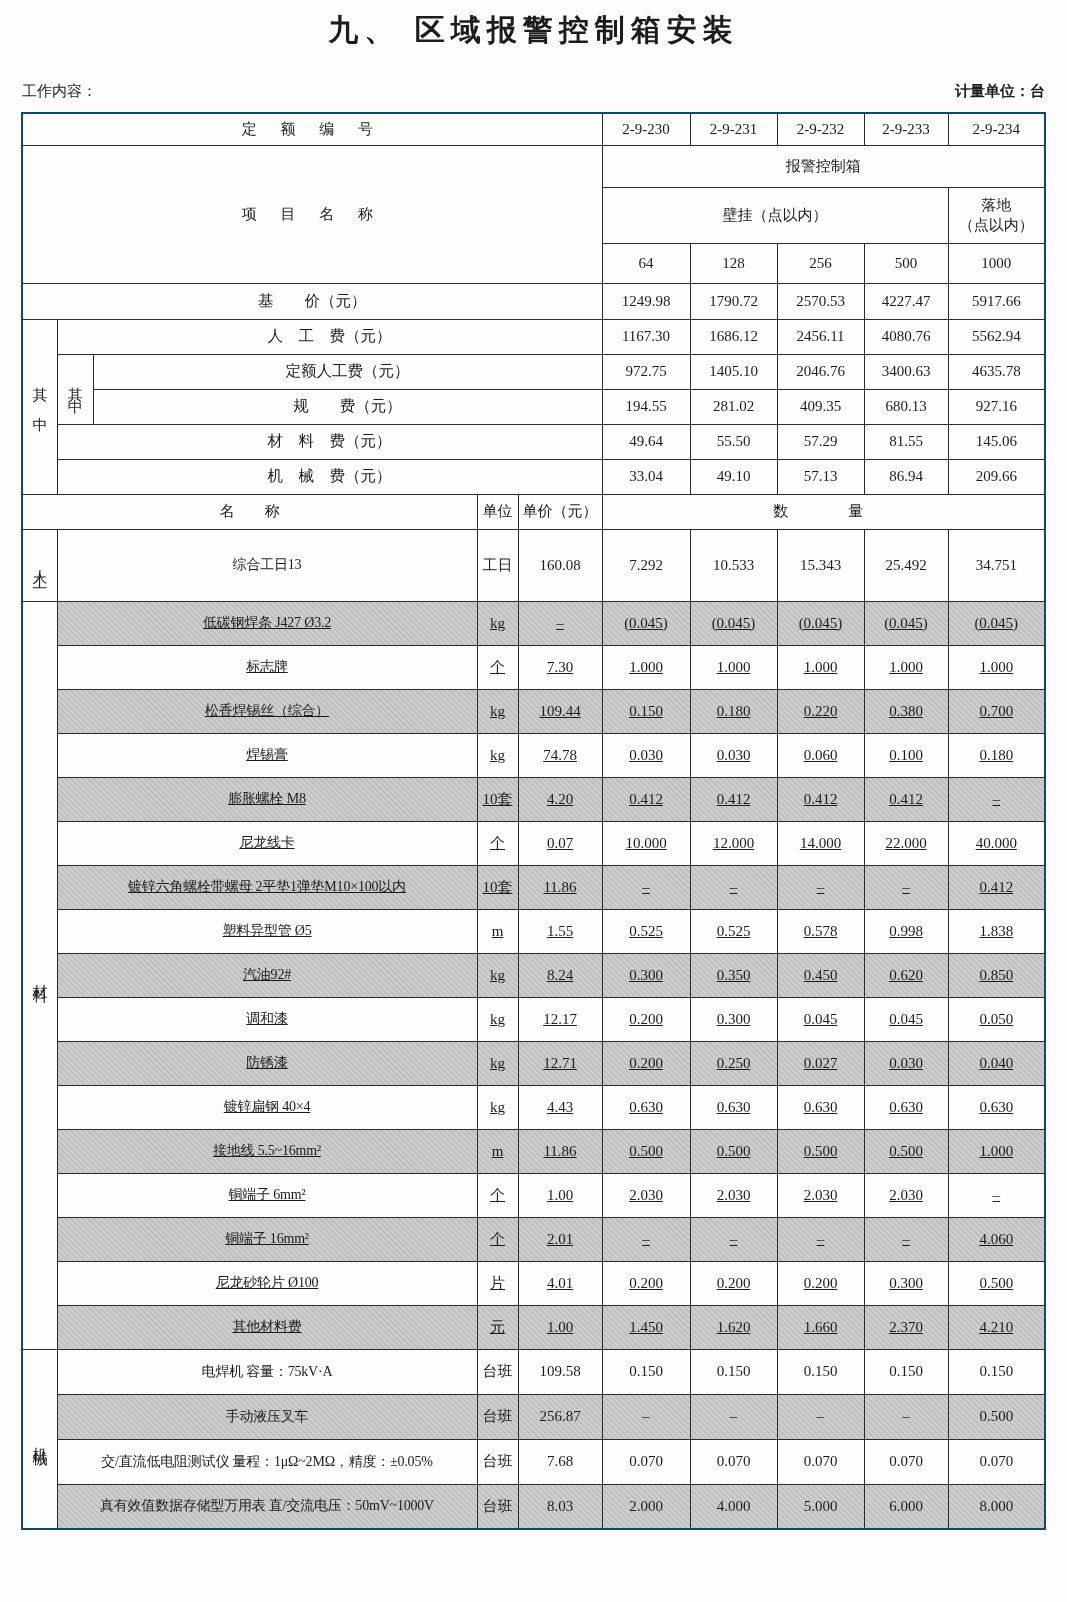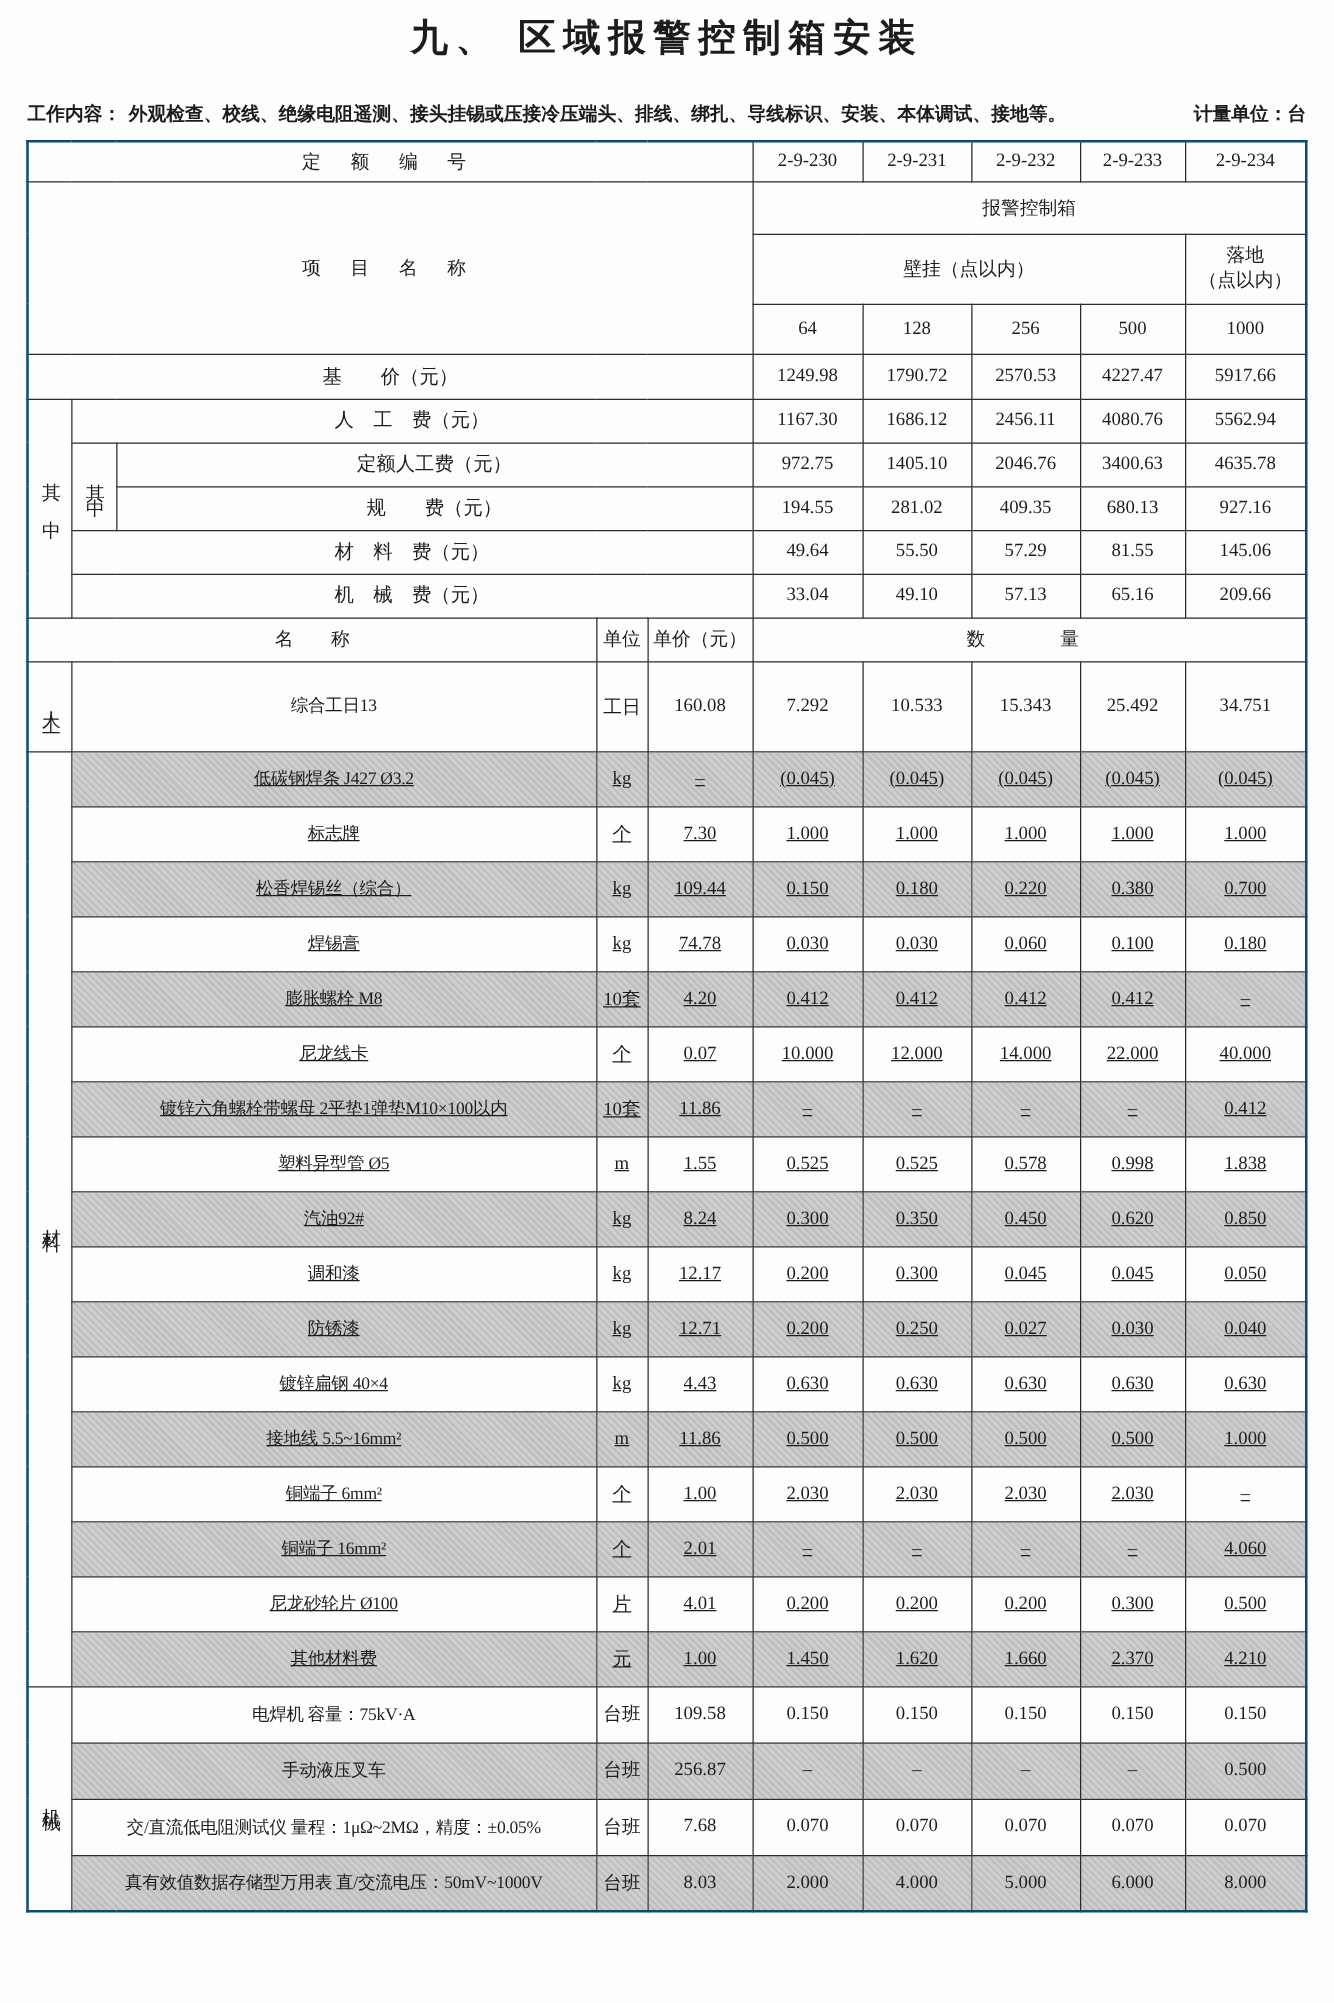--- a/index.html
+++ b/index.html
@@ -12,21 +12,21 @@
   .page-title{
     position:absolute;top:10px;left:0;width:100%;
     text-align:center;font-size:30px;font-weight:bold;
     letter-spacing:6px;
     font-family:Liberation Sans, sans-serif;
   }
   .work-line{
     position:absolute;top:82px;left:22px;width:1023px;
     font-size:15px;display:flex;justify-content:space-between;
   }
-  .work-line .wc-label{font-weight:bold;}
+  .work-line .wc-label{font-weight:normal;}
   .work-line .wc-text{font-weight:600;flex:1;margin-left:6px;}
   .work-line .unit-note{font-weight:bold;white-space:nowrap;margin-left:12px;}
 
   table.quota{
     position:absolute;left:21px;top:112px;width:1023px;
     border-collapse:collapse;table-layout:fixed;
     font-size:15px;
   }
   table.quota td{
     border:1px solid #2b2b2b;
@@ -74,21 +74,20 @@
     font-size:18px;letter-spacing:2px;
   }
 </style>
 </head>
 <body>
 
 <div class="page-title">九、 区域报警控制箱安装</div>
 
 <div class="work-line">
   <span class="wc-label">工作内容：</span>
-  <span class="wc-text">外观检查、校线、绝缘电阻遥测、接头挂锡或压接冷压端头、排线、绑扎、导线标识、安装、本体调试、接地等。</span>
   <span class="unit-note">计量单位：台</span>
 </div>
 
 <table class="quota">
   <colgroup>
     <col style="width:35px">
       <col style="width:36px">
       <col style="width:384px">
     <col style="width:41px">
       <col style="width:84px">
@@ -165,21 +164,21 @@
         <td class="num">55.50</td>
         <td class="num">57.29</td>
         <td class="num">81.55</td>
         <td class="num">145.06</td>
       </tr>
       <tr class="fee-row">
         <td colspan="4" class="fee-label">机　械　费（元）</td>
         <td class="num">33.04</td>
         <td class="num">49.10</td>
         <td class="num">57.13</td>
-        <td class="num">65.16</td>
+        <td class="num">86.94</td>
         <td class="num">209.66</td>
       </tr>
     </tbody>
   <tbody>
     <tr class="mid heavy-top">
       <td colspan="3">名　　称</td>
       <td>单位</td>
       <td>单价（元）</td>
       <td colspan="5" class="sp">数　　量</td>
     </tr>

